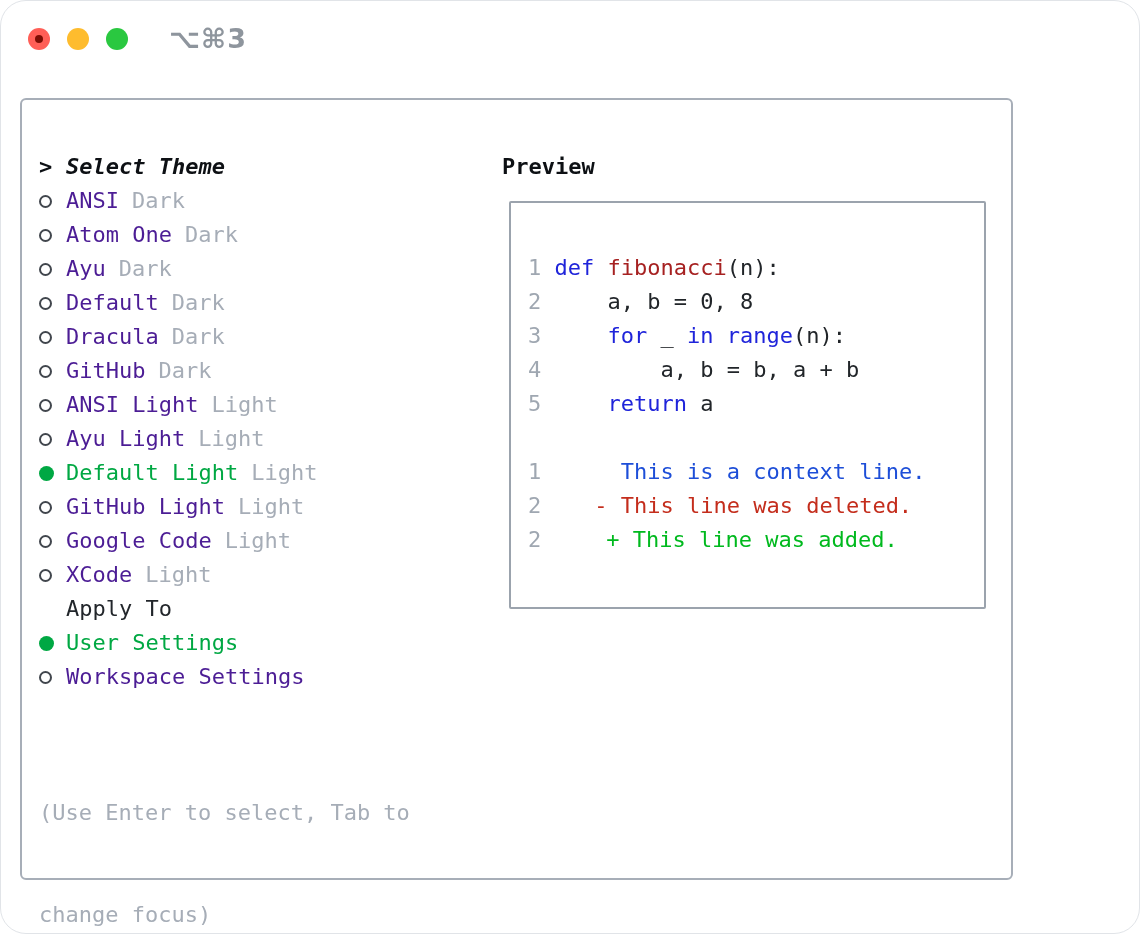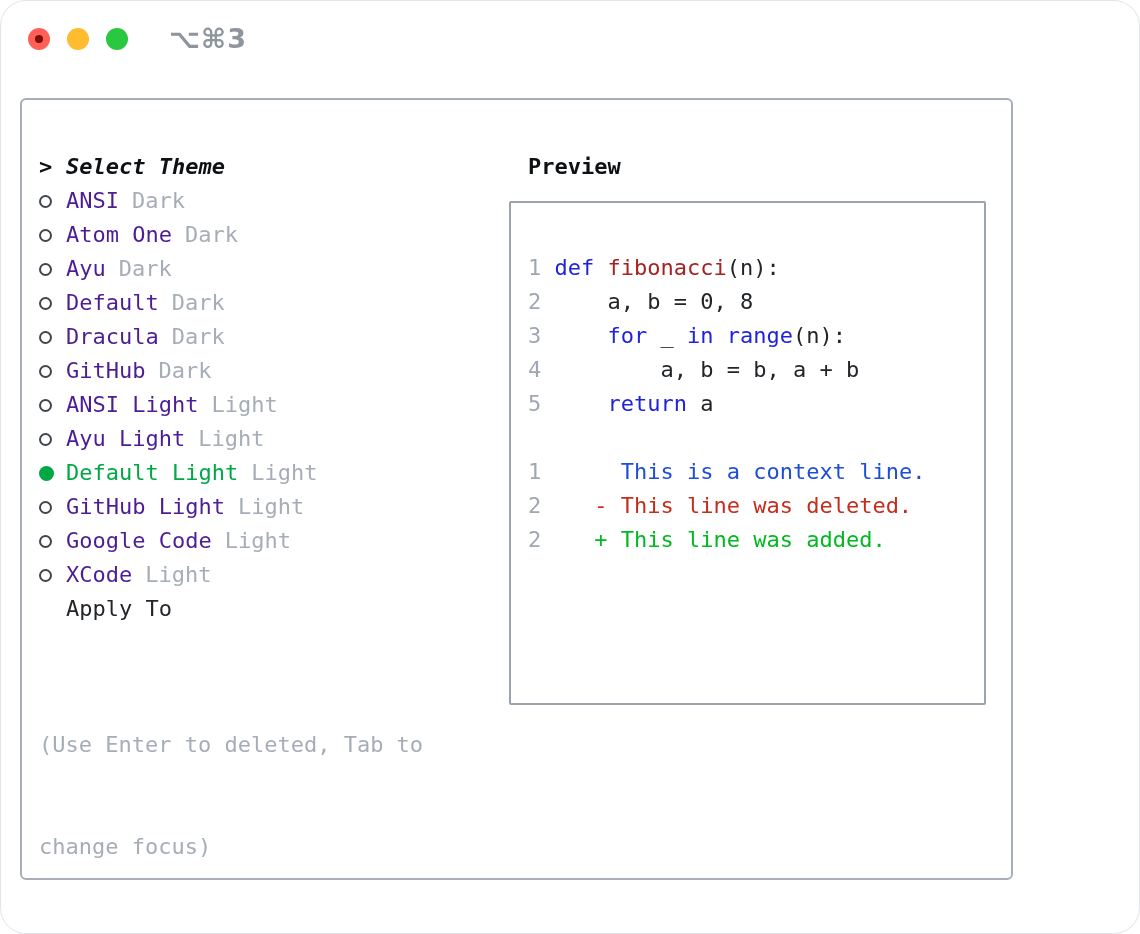--- a/index.html
+++ b/index.html
@@ -46,36 +46,36 @@
   }
   .radio.sel{width:15px;height:15px;border:none;background:#00a843;}
   .name{color:#4c1d95;}
   .name.sel{color:#00a843;text-align:center;}
   .tag{color:#a6adb7;margin-left:13px;text-align:right;}
   .section-title-row{color:#22262b;}
   .hint{margin-top:34px;color:#a6adb7;line-height:34px;white-space:pre;}
   
   .preview-title{
     position:absolute;left:480px;top:50px;height:34px;line-height:34px;
-    font-weight:700;color:#0d1014;margin-left:26px;
+    font-weight:700;color:#0d1014;
   }
   .preview-box{
-    position:absolute;left:487px;top:101px;width:477px;height:504px;
+    position:absolute;left:487px;top:101px;width:477px;height:408px;
     border:2px solid #9ba3ad;border-radius:2px;box-sizing:border-box;
     background:#ffffff;overflow:hidden;
   }
   .code{padding:48px 0 0 17px;}
   .cline{height:34px;line-height:34px;white-space:pre;}
   .ln{color:#9fa7b1;}
   .pl{color:#212529;}
   .kw{color:#1f24da;}
   .fn{color:#a62121;}
   .ctx{color:#1d4ed8;}
   .del{color:#c42d1c;}
-  .add{color:#00b91e;}
+  .add{color:#00b91e;margin-left:12px;}
 </style>
 </head>
 <body>
 
 <div class="window">
 
   <div class="traffic-lights">
     <span class="light red">
         <span class="dot"></span>
       </span>
@@ -105,23 +105,27 @@
           <div class="row"><span class="cell-bullet"><span class="radio"></span></span><span class="name">GitHub Light</span><span class="tag">Light</span></div>
           <div class="row"><span class="cell-bullet"><span class="radio"></span></span><span class="name">Google Code</span><span class="tag">Light</span></div>
           <div class="row"><span class="cell-bullet"><span class="radio"></span></span><span class="name">XCode</span><span class="tag">Light</span></div>
         </div>
 
       <div class="row section-title-row">
         <span class="cell-bullet"></span>
         <span>Apply To</span>
       </div>
 
+      <div id="apply-list">
+          <div class="row"><span class="cell-bullet"><span class="radio sel"></span></span><span class="name sel">User Settings</span></div>
+          <div class="row"><span class="cell-bullet"><span class="radio"></span></span><span class="name">Workspace Settings</span></div>
+        </div>
 
       <div class="hint">
-        <div>(Use Enter to deleted, Tab to</div>
+        <div>(Use Enter to select, Tab to</div>
         <div>change focus)</div>
       </div>
     </div>
 
     <div class="preview-title">Preview</div>
 
     <div class="preview-box">
       <div class="code" id="code-lines">
           <div class="cline"><span class="ln">1</span><span class="pl"> </span><span class="kw">def</span><span class="pl"> </span><span class="fn">fibonacci</span><span class="pl">(n):</span></div>
           <div class="cline"><span class="ln">2</span><span class="pl">     a, b = 0, 8</span></div>

